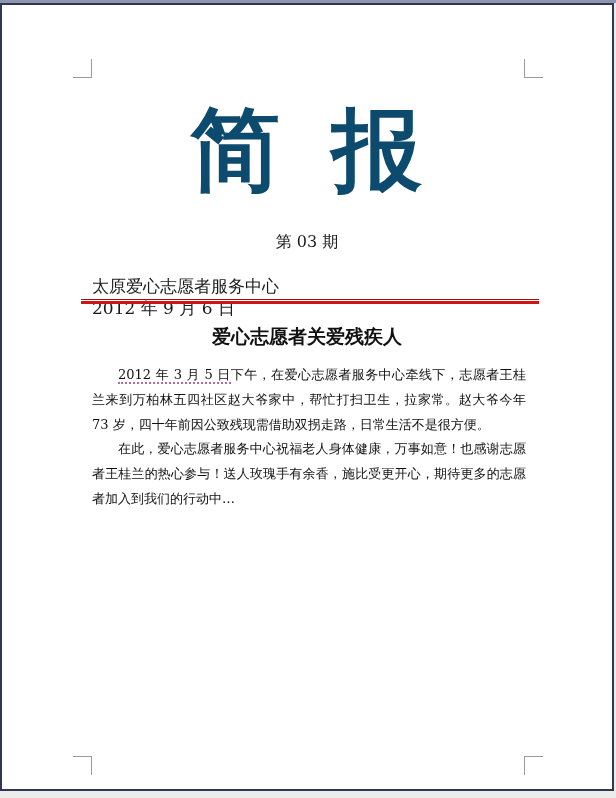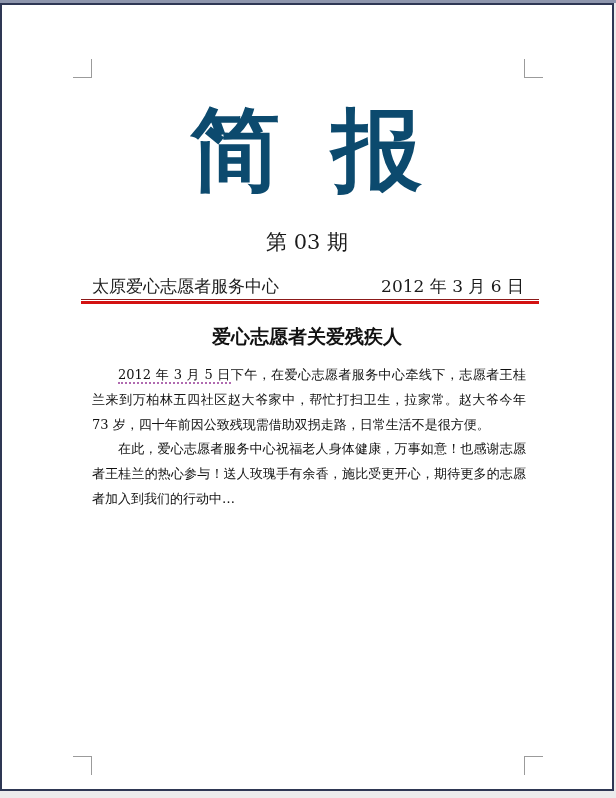--- a/index.html
+++ b/index.html
@@ -31,26 +31,26 @@
     text-align:center;
     font-size:90px; line-height:104px;
     color:#0c4a6e;
     font-weight:bold;
     word-spacing:0.18em;
     letter-spacing:2px;
   }
   .issue {
     position:absolute; left:0; top:226px; width:610px;
     text-align:center;
-    font-size:21px; line-height:22px; color:#1a1a1a;
+    font-size:16px; line-height:22px; color:#1a1a1a;
   }
   .dateline {
     position:absolute; left:90px; top:270px; width:432px;
     display:flex; justify-content:space-between; align-items:baseline;
-    font-size:17px; line-height:22px; color:#1a1a1a;
+    font-size:17px; line-height:22px; color:#1a1a1a;flex-direction:column;
   }
   .rule {
     position:absolute; left:79px; top:294px; width:458px;
   }
   .rule-thin  { height:1px; background:#8b1a1a; }
   .rule-thick { height:3px; background:#d31212; margin-top:1px; }
 
   .headline {
     position:absolute; left:0; top:319px; width:610px;
     text-align:center;
@@ -77,21 +77,21 @@
   <div class="mark tr"></div>
   <div class="mark bl"></div>
   <div class="mark br"></div>
 
   <div class="masthead">简 报</div>
 
   <div class="issue">第 03 期</div>
 
   <div class="dateline">
     <span>太原爱心志愿者服务中心</span>
-    <span>2012 年 3 月 6 日</span>
+    <span>2012 年 9 月 6 日</span>
   </div>
 
   <div class="rule">
     <div class="rule-thin"></div>
     <div class="rule-thick"></div>
   </div>
 
   <div class="headline">爱心志愿者关爱残疾人</div>
 
   <div class="body-text">

